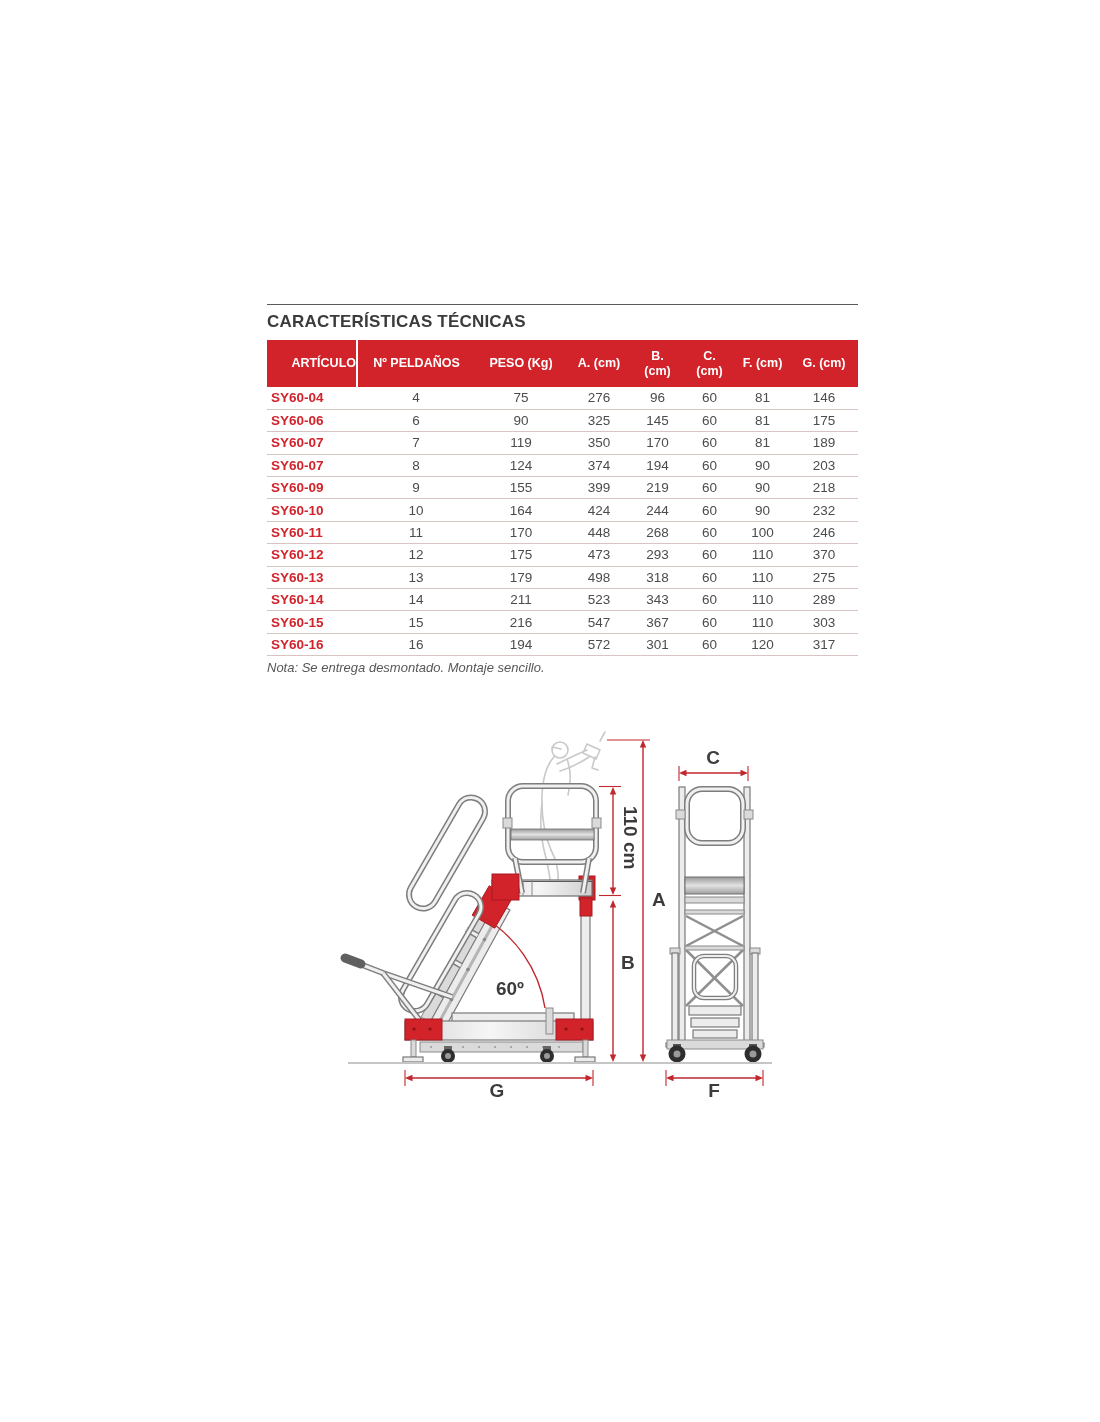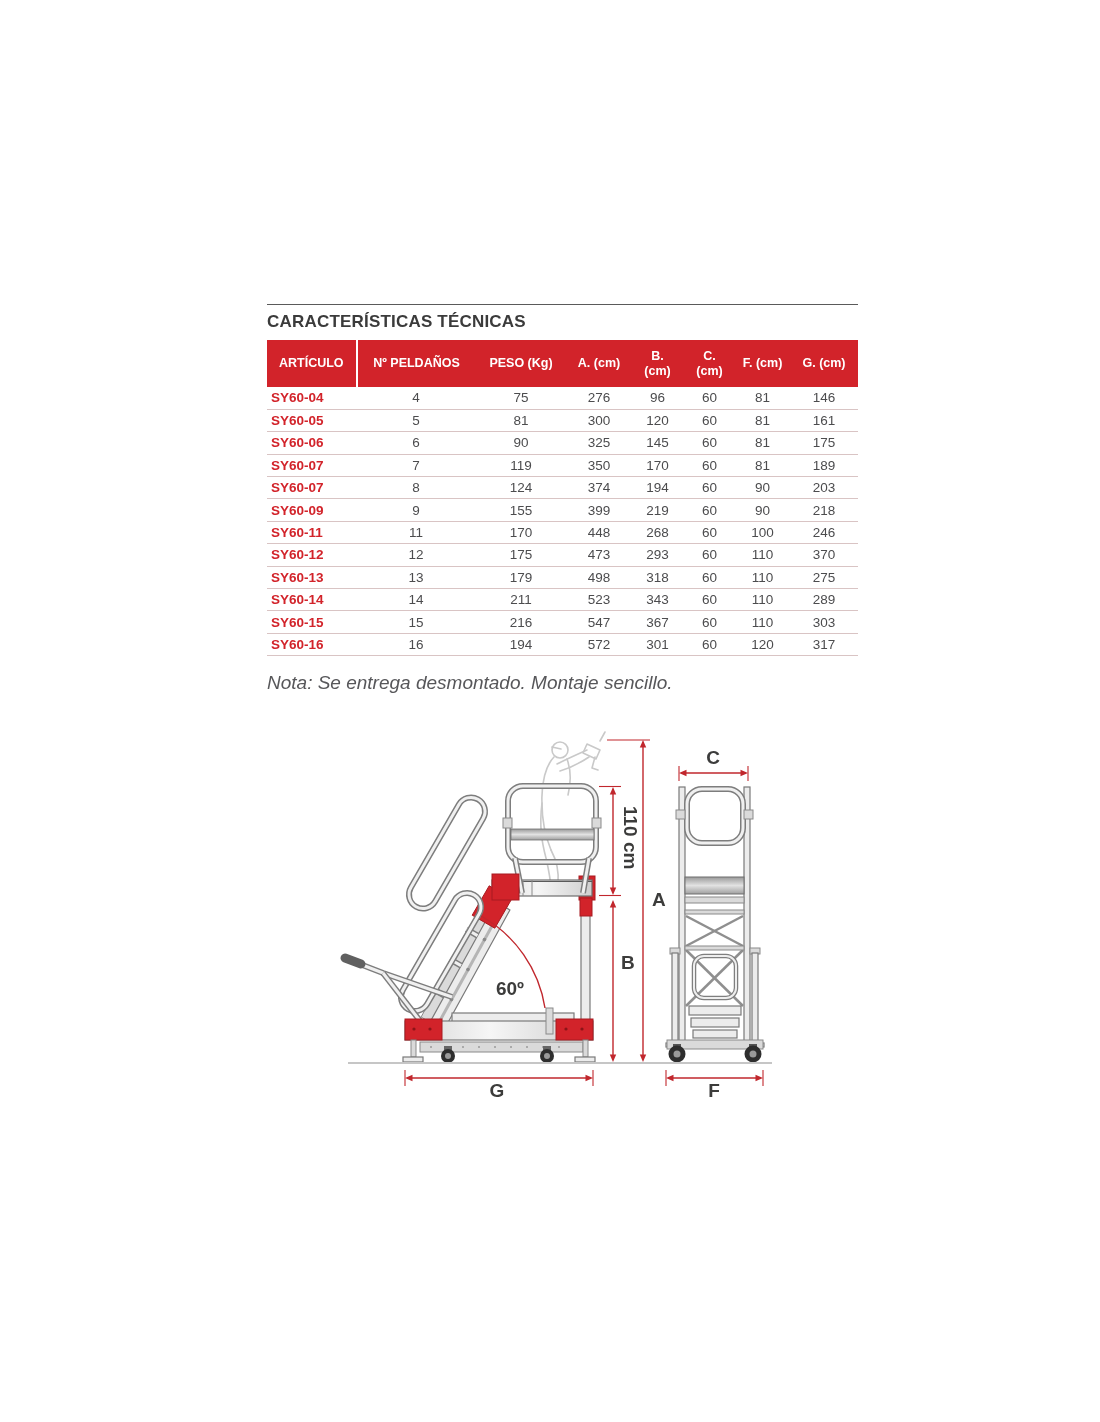--- a/index.html
+++ b/index.html
@@ -5,25 +5,25 @@
   html,body{margin:0;padding:0;background:#fff;}
   .page{position:relative;width:1048px;height:1422px;background:#ffffff;overflow:hidden;
         font-family:"Liberation Sans", sans-serif;}
   .content{position:absolute;left:267px;top:304px;width:591px;}
   .toprule{border-top:1px solid #5a5a5a;height:0;}
   .title{margin:7px 0 8px 0;font-size:17px;font-weight:bold;color:#3b3b3b;letter-spacing:.2px;}
   table.spec{width:591px;border-collapse:collapse;table-layout:fixed;}
   table.spec thead tr{height:47px;}
   table.spec th{background:#d2232a;color:#ffffff;font-size:12.5px;font-weight:bold;
       text-align:center;vertical-align:middle;white-space:pre-line;line-height:1.15;padding:0;}
-  table.spec th.first{text-align:left;padding-left:12px;border-right:2px solid #ffffff;}
+  table.spec th.first{text-align:right;padding-left:12px;border-right:2px solid #ffffff;}
   table.spec tbody tr{height:22.4px;border-bottom:1px solid #d9c4c4;}
   table.spec td{font-size:13.5px;color:#4c4c4e;text-align:center;vertical-align:middle;padding:0;}
   table.spec td.code{color:#d2232a;font-weight:bold;text-align:left;padding-left:4px;}
-  .note{margin-top:16px;font-size:19px;font-style:italic;color:#57575a;}
+  .note{margin-top:4px;font-size:13px;font-style:italic;color:#57575a;}
   svg text{font-family:"Liberation Sans", sans-serif;}
   .dimline{stroke:#c1272d;stroke-width:1.4;fill:none;}
   .dimtick{stroke:#c1272d;stroke-width:1.1;}
   .dimarrow{fill:#c1272d;}
   .dimlabel{fill:#3c3c3b;font-size:19px;font-weight:bold;}
   .metal{fill:#ececec;stroke:#7a7a7a;stroke-width:1.2;}
   .metal2{fill:#dadada;stroke:#8a8a8a;stroke-width:1;}
   .redpart{fill:#d2232a;stroke:#a81b20;stroke-width:1;}
   .tube-o{fill:none;stroke:#7d7d7d;stroke-width:6;}
   .tube-i{fill:none;stroke:#f0f0f0;stroke-width:3;}
@@ -69,30 +69,20 @@
             <td class="code">SY60-04</td>
             <td>4</td>
             <td>75</td>
             <td>276</td>
             <td>96</td>
             <td>60</td>
             <td>81</td>
             <td>146</td>
           </tr>
 
-          <tr>
-            <td class="code">SY60-05</td>
-            <td>5</td>
-            <td>81</td>
-            <td>300</td>
-            <td>120</td>
-            <td>60</td>
-            <td>81</td>
-            <td>161</td>
-          </tr>
 
           <tr>
             <td class="code">SY60-06</td>
             <td>6</td>
             <td>90</td>
             <td>325</td>
             <td>145</td>
             <td>60</td>
             <td>81</td>
             <td>175</td>
@@ -124,20 +114,30 @@
             <td class="code">SY60-09</td>
             <td>9</td>
             <td>155</td>
             <td>399</td>
             <td>219</td>
             <td>60</td>
             <td>90</td>
             <td>218</td>
           </tr>
 
+          <tr>
+            <td class="code">SY60-10</td>
+            <td>10</td>
+            <td>164</td>
+            <td>424</td>
+            <td>244</td>
+            <td>60</td>
+            <td>90</td>
+            <td>232</td>
+          </tr>
 
           <tr>
             <td class="code">SY60-11</td>
             <td>11</td>
             <td>170</td>
             <td>448</td>
             <td>268</td>
             <td>60</td>
             <td>100</td>
             <td>246</td>

